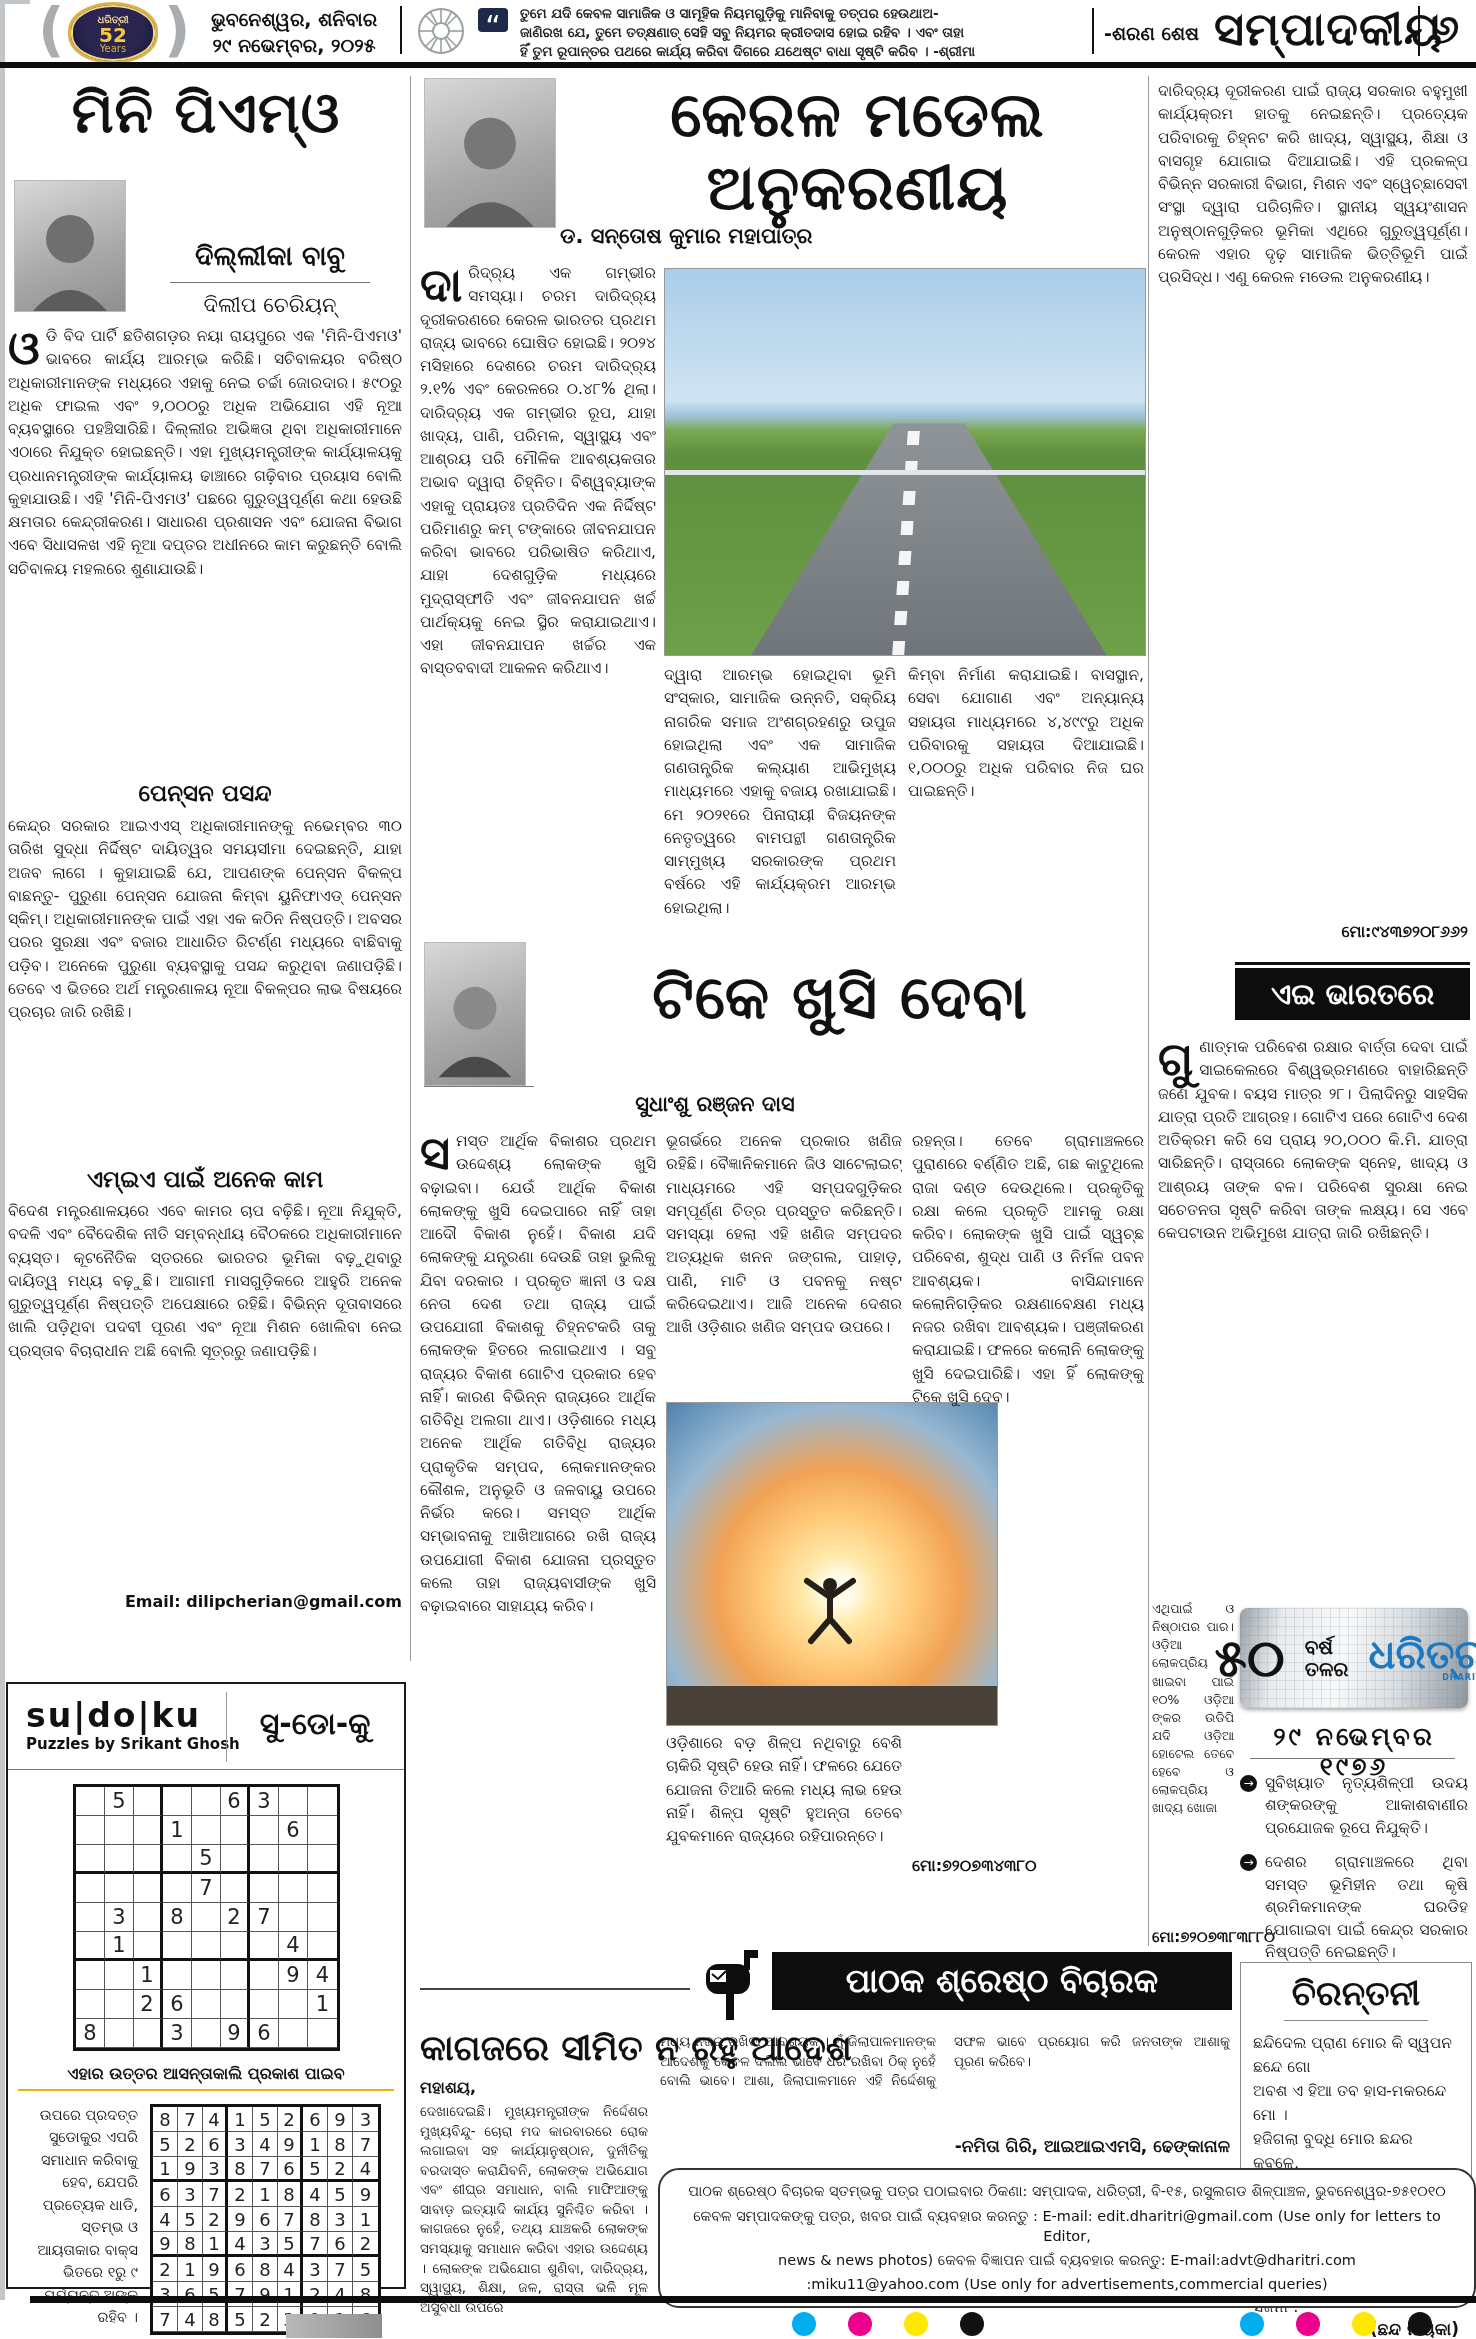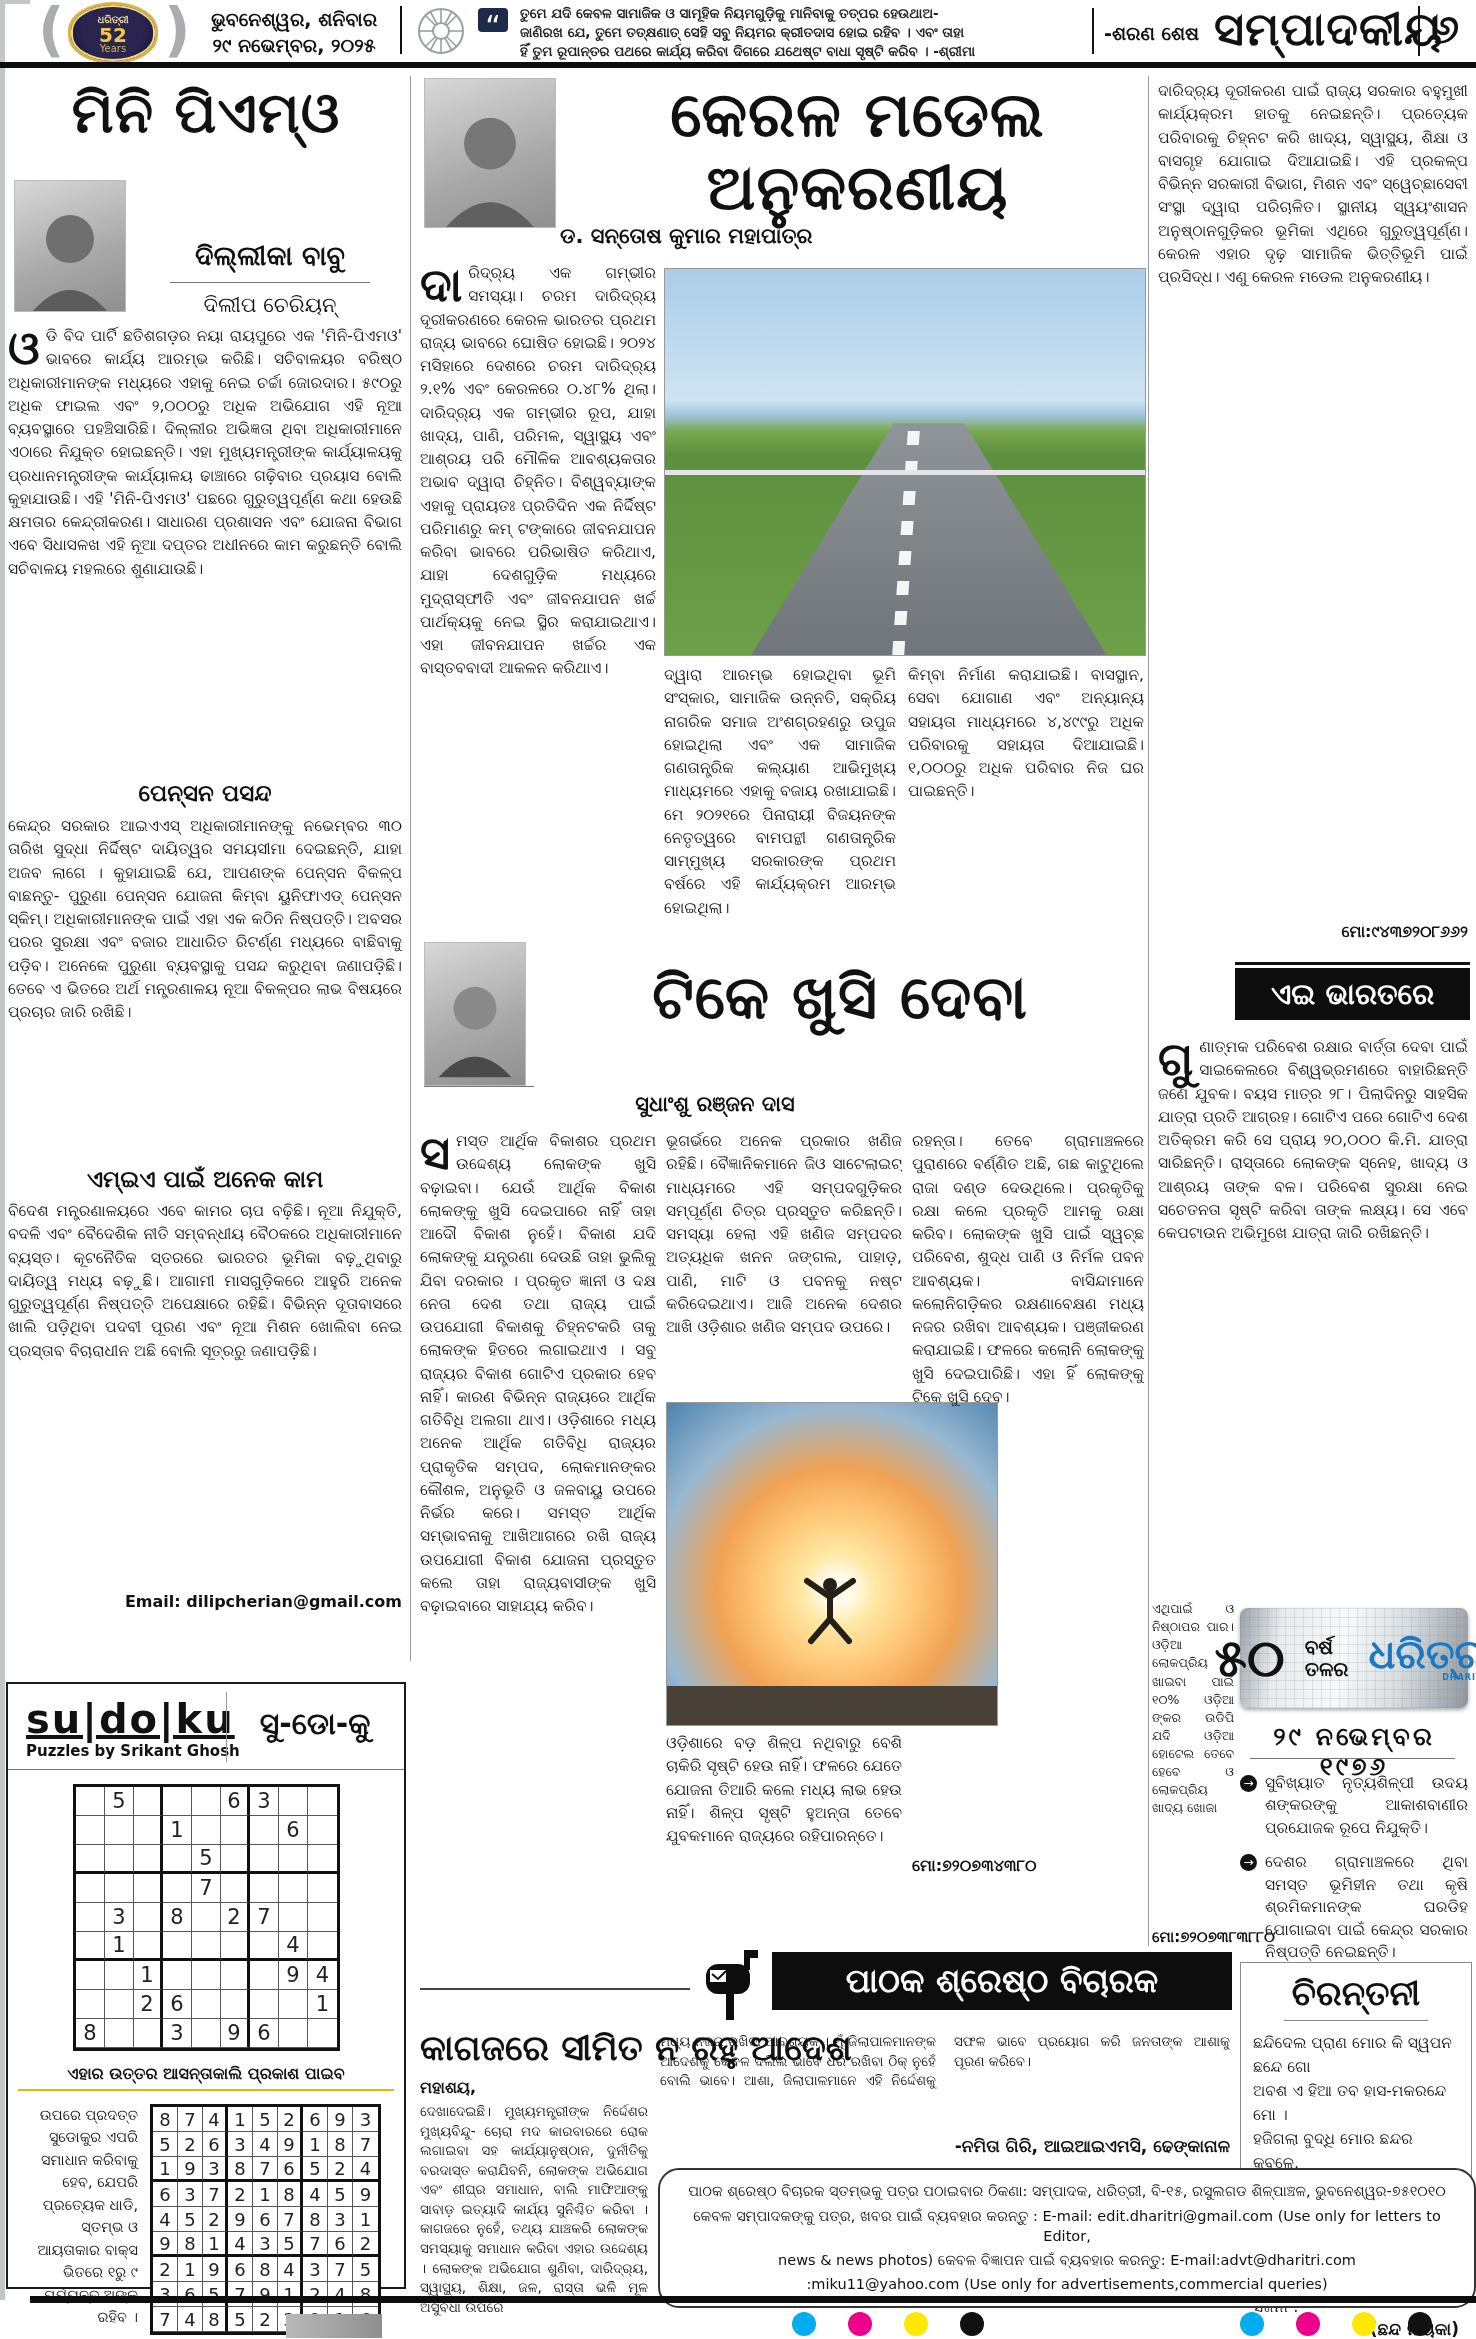--- a/index.html
+++ b/index.html
@@ -57,21 +57,21 @@
   .road-strip{position:absolute;left:18%;top:40%;width:74%;height:60%;background:linear-gradient(#8f9498,#6f757a);
               clip-path:polygon(40% 0,60% 0,100% 100%,0 100%);}
   .road-line{position:absolute;left:49%;top:42%;width:2.5%;height:58%;
              background:repeating-linear-gradient(#f5f5f5 0 14px,transparent 14px 30px);transform:skewX(-4deg);}
   .road-rail{position:absolute;left:0;top:52%;width:100%;height:5px;background:#e3e6e8;}
   .sun-photo{background:radial-gradient(circle at 52% 58%,#fffbe8 0 6%,#ffe9a8 14%,#ffc979 30%,#f1a254 48%,#98b8d2 72%,#4e82ad 100%);overflow:hidden;border:1px solid #999;}
   .sun-ground{position:absolute;left:0;bottom:0;width:100%;height:12%;background:#4a4238;}
 
   
   .sudoku-box{border:2px solid #1a1a1a;background:#fff;}
-  .sud-brand{font-size:40px;font-weight:bold;letter-spacing:2px;text-decoration:underline;}
+  .sud-brand{font-size:33px;font-weight:bold;letter-spacing:2px;}
   .sud-tag{font-size:15px;font-weight:bold;}
   .sud-odia{font-size:30px;font-weight:bold;}
   .sgrid{display:grid;border:3px solid #111;background:#fff;}
   .sgrid .cell{display:flex;align-items:center;justify-content:center;border-right:1px solid #555;border-bottom:1px solid #555;
                font-size:21px;color:#222;}
   .sgrid .cell.br{border-right:3px solid #111;}
   .sgrid .cell.bb{border-bottom:3px solid #111;}
   .sgrid .cell:nth-child(9n){border-right:none;}
   #puzzle-grid{grid-template-columns:repeat(9,29px);grid-auto-rows:29px;}
   #solution-grid{grid-template-columns:repeat(9,25px);grid-auto-rows:25px;}

